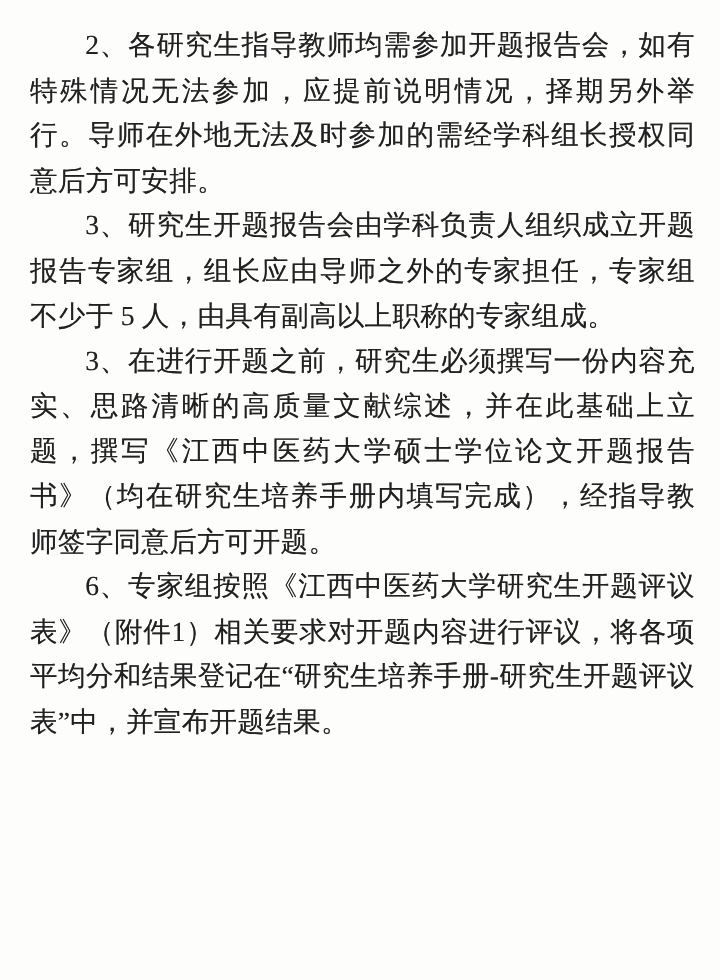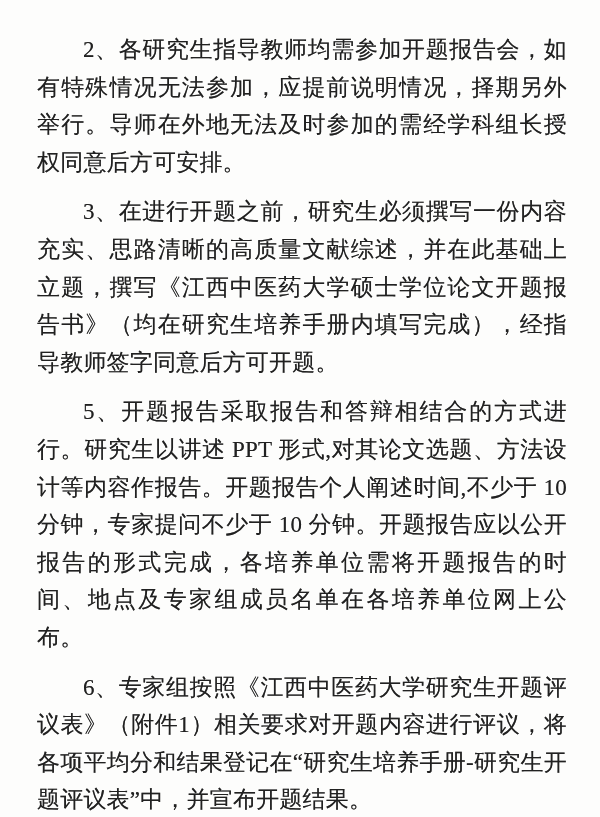--- a/index.html
+++ b/index.html
@@ -13,34 +13,34 @@
     background: #fdfdfc;
   }
   .scan-page {
     box-sizing: border-box;
     width: 600px;
     height: 817px;
     padding: 19px 21px 0 25px;
     background: #fdfdfc;
   }
   .scan-page p {
-    margin: 12px;
+    margin: 0;
     padding: 0;
     font-family: "Liberation Serif", "DejaVu Serif", serif;
     font-size: 23px;
     line-height: 37.6px;
     color: #212121;
     letter-spacing: 0.2px;
     text-align: justify;
     text-indent: 2em;
     text-shadow: 0 0 0.5px rgba(40,40,40,0.55);
   }
 </style>
 </head>
 <body>
 
 <div class="scan-page">
   <p>2、各研究生指导教师均需参加开题报告会，如有特殊情况无法参加，应提前说明情况，择期另外举行。导师在外地无法及时参加的需经学科组长授权同意后方可安排。</p>
+  <p>3、研究生开题报告会由学科负责人组织成立开题报告专家组，组长应由导师之外的专家担任，专家组不少于 5 人，由具有副高以上职称的专家组成。</p>
   <p>3、在进行开题之前，研究生必须撰写一份内容充实、思路清晰的高质量文献综述，并在此基础上立题，撰写《江西中医药大学硕士学位论文开题报告书》（均在研究生培养手册内填写完成），经指导教师签字同意后方可开题。</p>
-  <p>5、开题报告采取报告和答辩相结合的方式进行。研究生以讲述 PPT 形式,对其论文选题、方法设计等内容作报告。开题报告个人阐述时间,不少于 10 分钟，专家提问不少于 10 分钟。开题报告应以公开报告的形式完成，各培养单位需将开题报告的时间、地点及专家组成员名单在各培养单位网上公布。</p>
   <p>6、专家组按照《江西中医药大学研究生开题评议表》（附件1）相关要求对开题内容进行评议，将各项平均分和结果登记在“研究生培养手册-研究生开题评议表”中，并宣布开题结果。</p>
 
 </div>
 
 </body></html>

